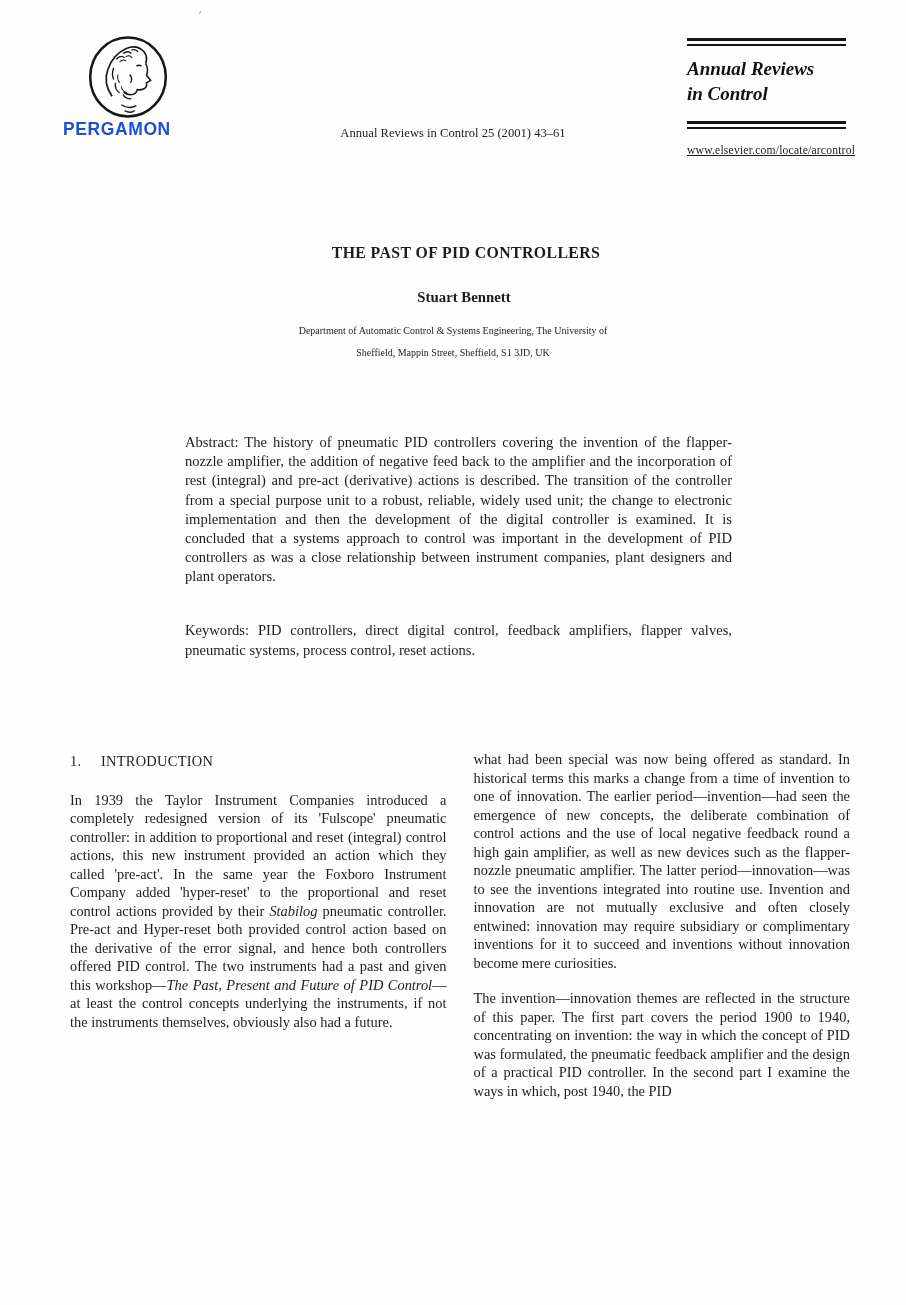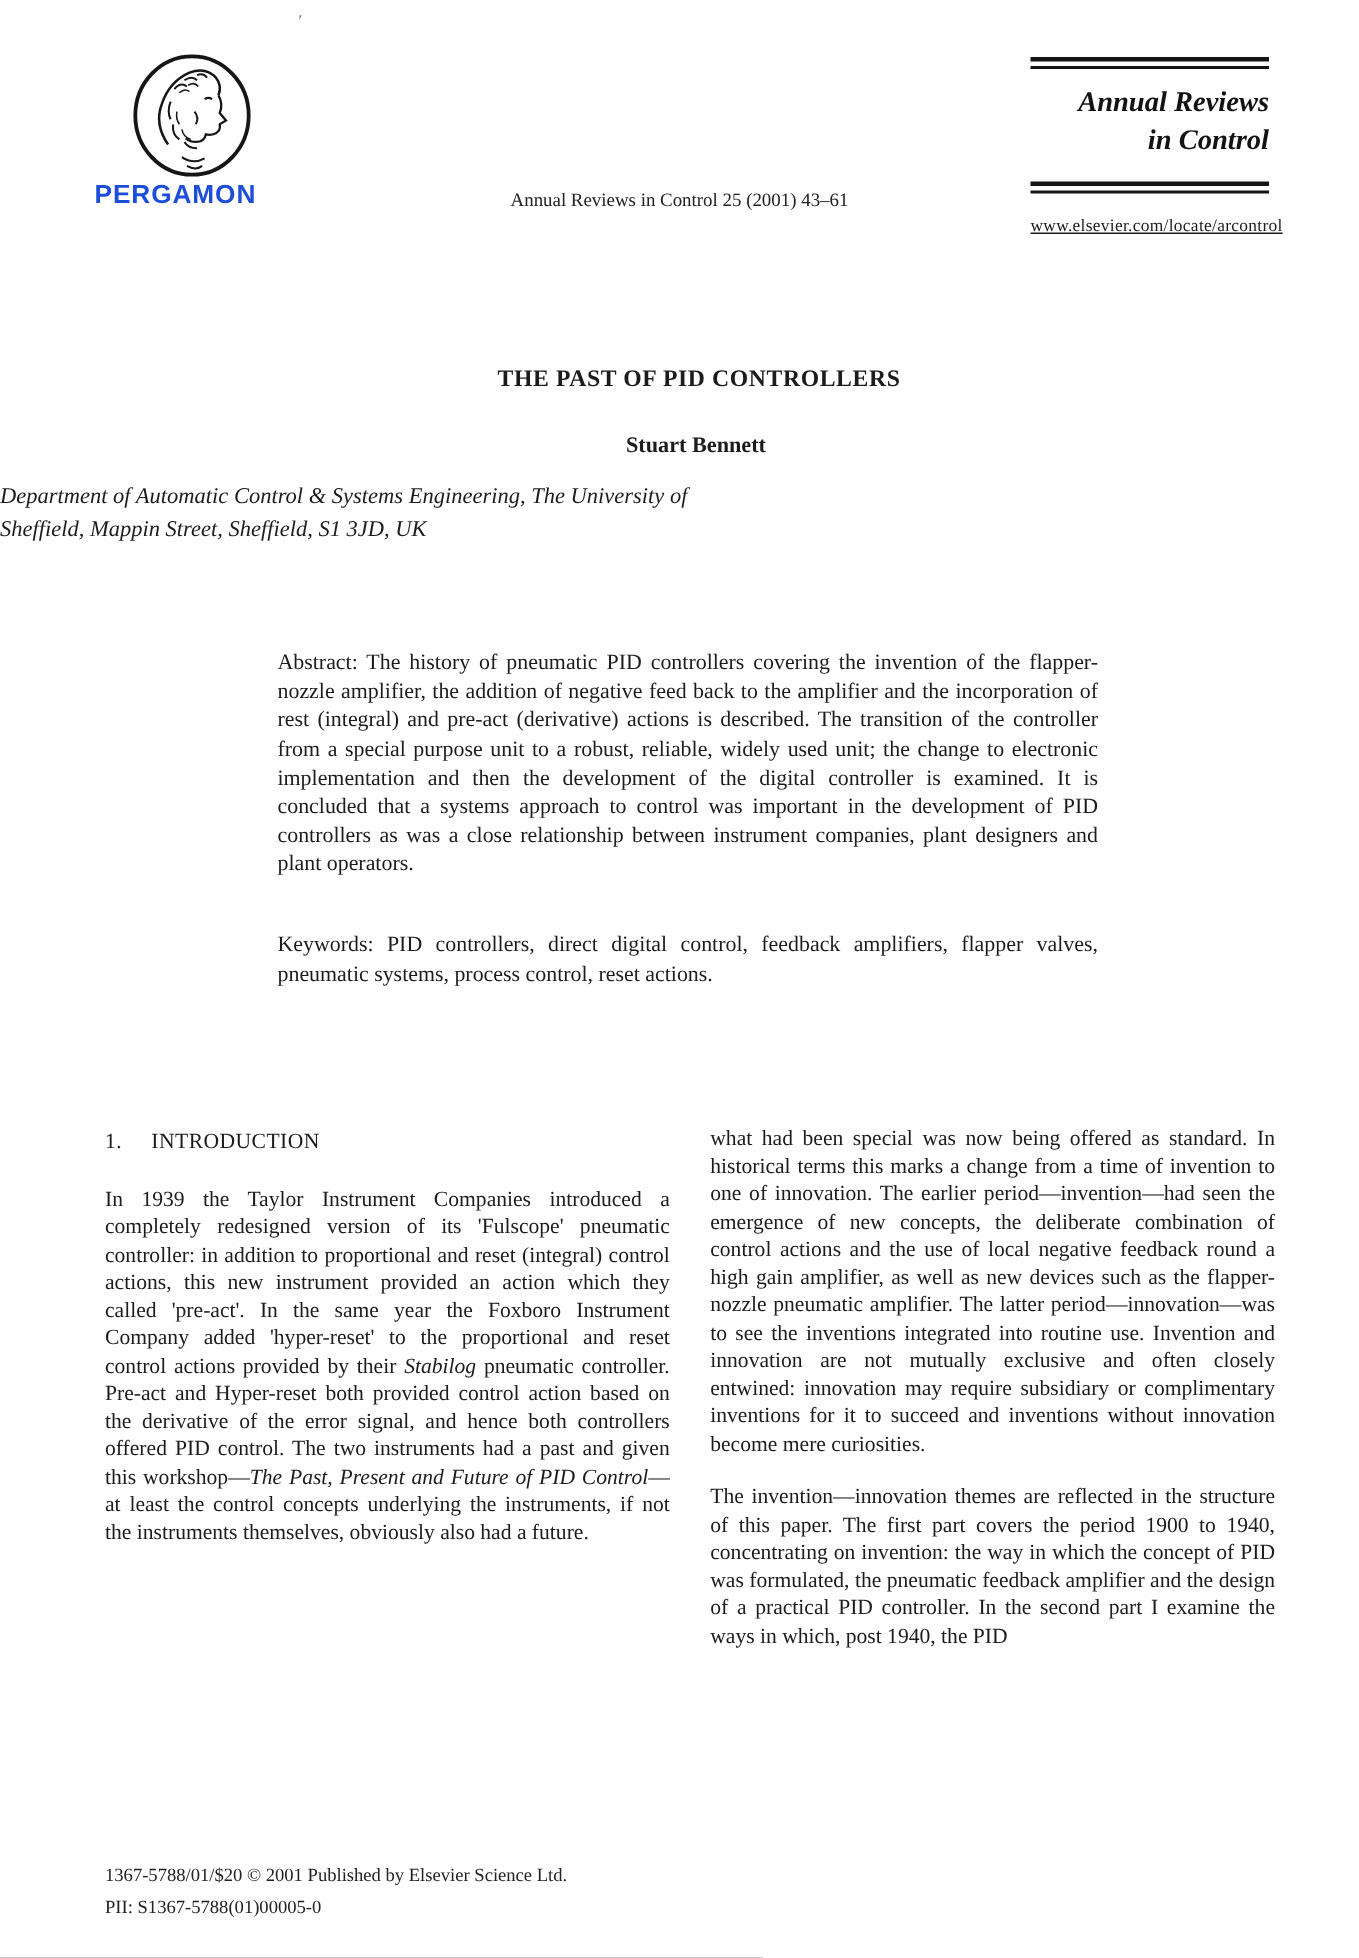--- a/index.html
+++ b/index.html
@@ -16,21 +16,21 @@
   .logo-wrap{position:absolute;left:86px;top:34px;width:84px;height:86px;}
   .publisher{
     position:absolute;left:63px;top:119px;width:140px;
     font-family:"Liberation Sans", sans-serif;
     font-weight:bold;font-size:17.5px;letter-spacing:.6px;color:#1d4ed8;
   }
   .citation{
     position:absolute;left:0;top:126px;width:100%;
     text-align:center;font-size:12.6px;color:#222;
   }
-  .journal-block{position:absolute;left:687px;top:38px;width:159px;text-align:right;}
+  .journal-block{position:absolute;left:687px;top:38px;width:159px;text-align:left;}
   .rule-a{height:3px;background:#141414;}
   .rule-b{height:1.8px;background:#141414;margin-top:3px;}
   .journal-name{
     margin-top:10px;font-weight:bold;font-style:italic;
     font-size:19px;line-height:25px;color:#121212;
   }
   .rule-pair-2{margin-top:15px;}
   .journal-url{
     display:block;margin-top:15px;font-size:11.6px;color:#1c1c1c;
     text-decoration:underline;letter-spacing:.2px;cursor:pointer;
@@ -39,22 +39,22 @@
   
   .title{
     position:absolute;left:0;top:244px;width:100%;text-align:center;
     font-weight:bold;font-size:15.8px;letter-spacing:.4px;padding-left:13px;
   }
   .author{
     position:absolute;left:0;top:289px;width:100%;text-align:center;
     font-weight:bold;font-size:14.8px;margin-left:11px;
   }
   .affiliation{
-    position:absolute;left:0;top:320px;width:100%;
-    font-style:italic;font-size:15px;line-height:22px;
+    position:absolute;left:0;top:320px;width:100%;text-align:center;
+    font-size:10px;line-height:22px;
   }
   .abstract{
     position:absolute;left:185px;top:433px;width:547px;
     font-size:14.6px;line-height:19.2px;text-align:justify;
   }
   .keywords{
     position:absolute;left:185px;top:621px;width:547px;
     font-size:14.6px;line-height:19.6px;text-align:justify;
   }
   
@@ -132,18 +132,14 @@
     <div class="col">
       <div class="section-heading">1.&nbsp;&nbsp;&nbsp;&nbsp;&nbsp;INTRODUCTION</div>
       <p><span>In 1939 the Taylor Instrument Companies introduced a completely redesigned version of its 'Fulscope' pneumatic controller: in addition to proportional and reset (integral) control actions, this new instrument provided an action which they called 'pre-act'.  In the same year the Foxboro Instrument Company added 'hyper-reset' to the proportional and reset control actions provided by their </span><span class="it">Stabilog</span><span> pneumatic controller.  Pre-act and Hyper-reset both provided control action based on the derivative of the error signal, and hence both controllers offered PID control.  The two instruments had a past and given this workshop—</span><span class="it">The Past, Present and Future of PID Control</span><span>—at least the control concepts underlying the instruments, if not the instruments themselves, obviously also had a future.</span></p>
     </div>
     <div class="col">
       <p>what had been special was now being offered as standard.  In historical terms this marks a change from a time of invention to one of innovation.  The earlier period—invention—had seen the emergence of new concepts, the deliberate combination of control actions and the use of local negative feedback round a high gain amplifier, as well as new devices such as the flapper-nozzle pneumatic amplifier.  The latter period—innovation—was to see the inventions integrated into routine use. Invention and innovation are not mutually exclusive and often closely entwined: innovation may require subsidiary or complimentary inventions for it to succeed and inventions without innovation become mere curiosities.</p>
       <p>The invention—innovation themes are reflected in the structure of this paper.  The first part covers the period 1900 to 1940, concentrating on invention: the way in which the concept of PID was formulated, the pneumatic feedback amplifier and the design of a practical PID controller.  In the second part I examine the ways in which, post 1940, the PID</p>
     </div>
   </div>
 
-  <div class="footer">
-    <div>1367-5788/01/$20 © 2001 Published by Elsevier Science Ltd.</div>
-    <div>PII: S1367-5788(01)00005-0</div>
-  </div>
 
 </div>
 
 </body></html>

